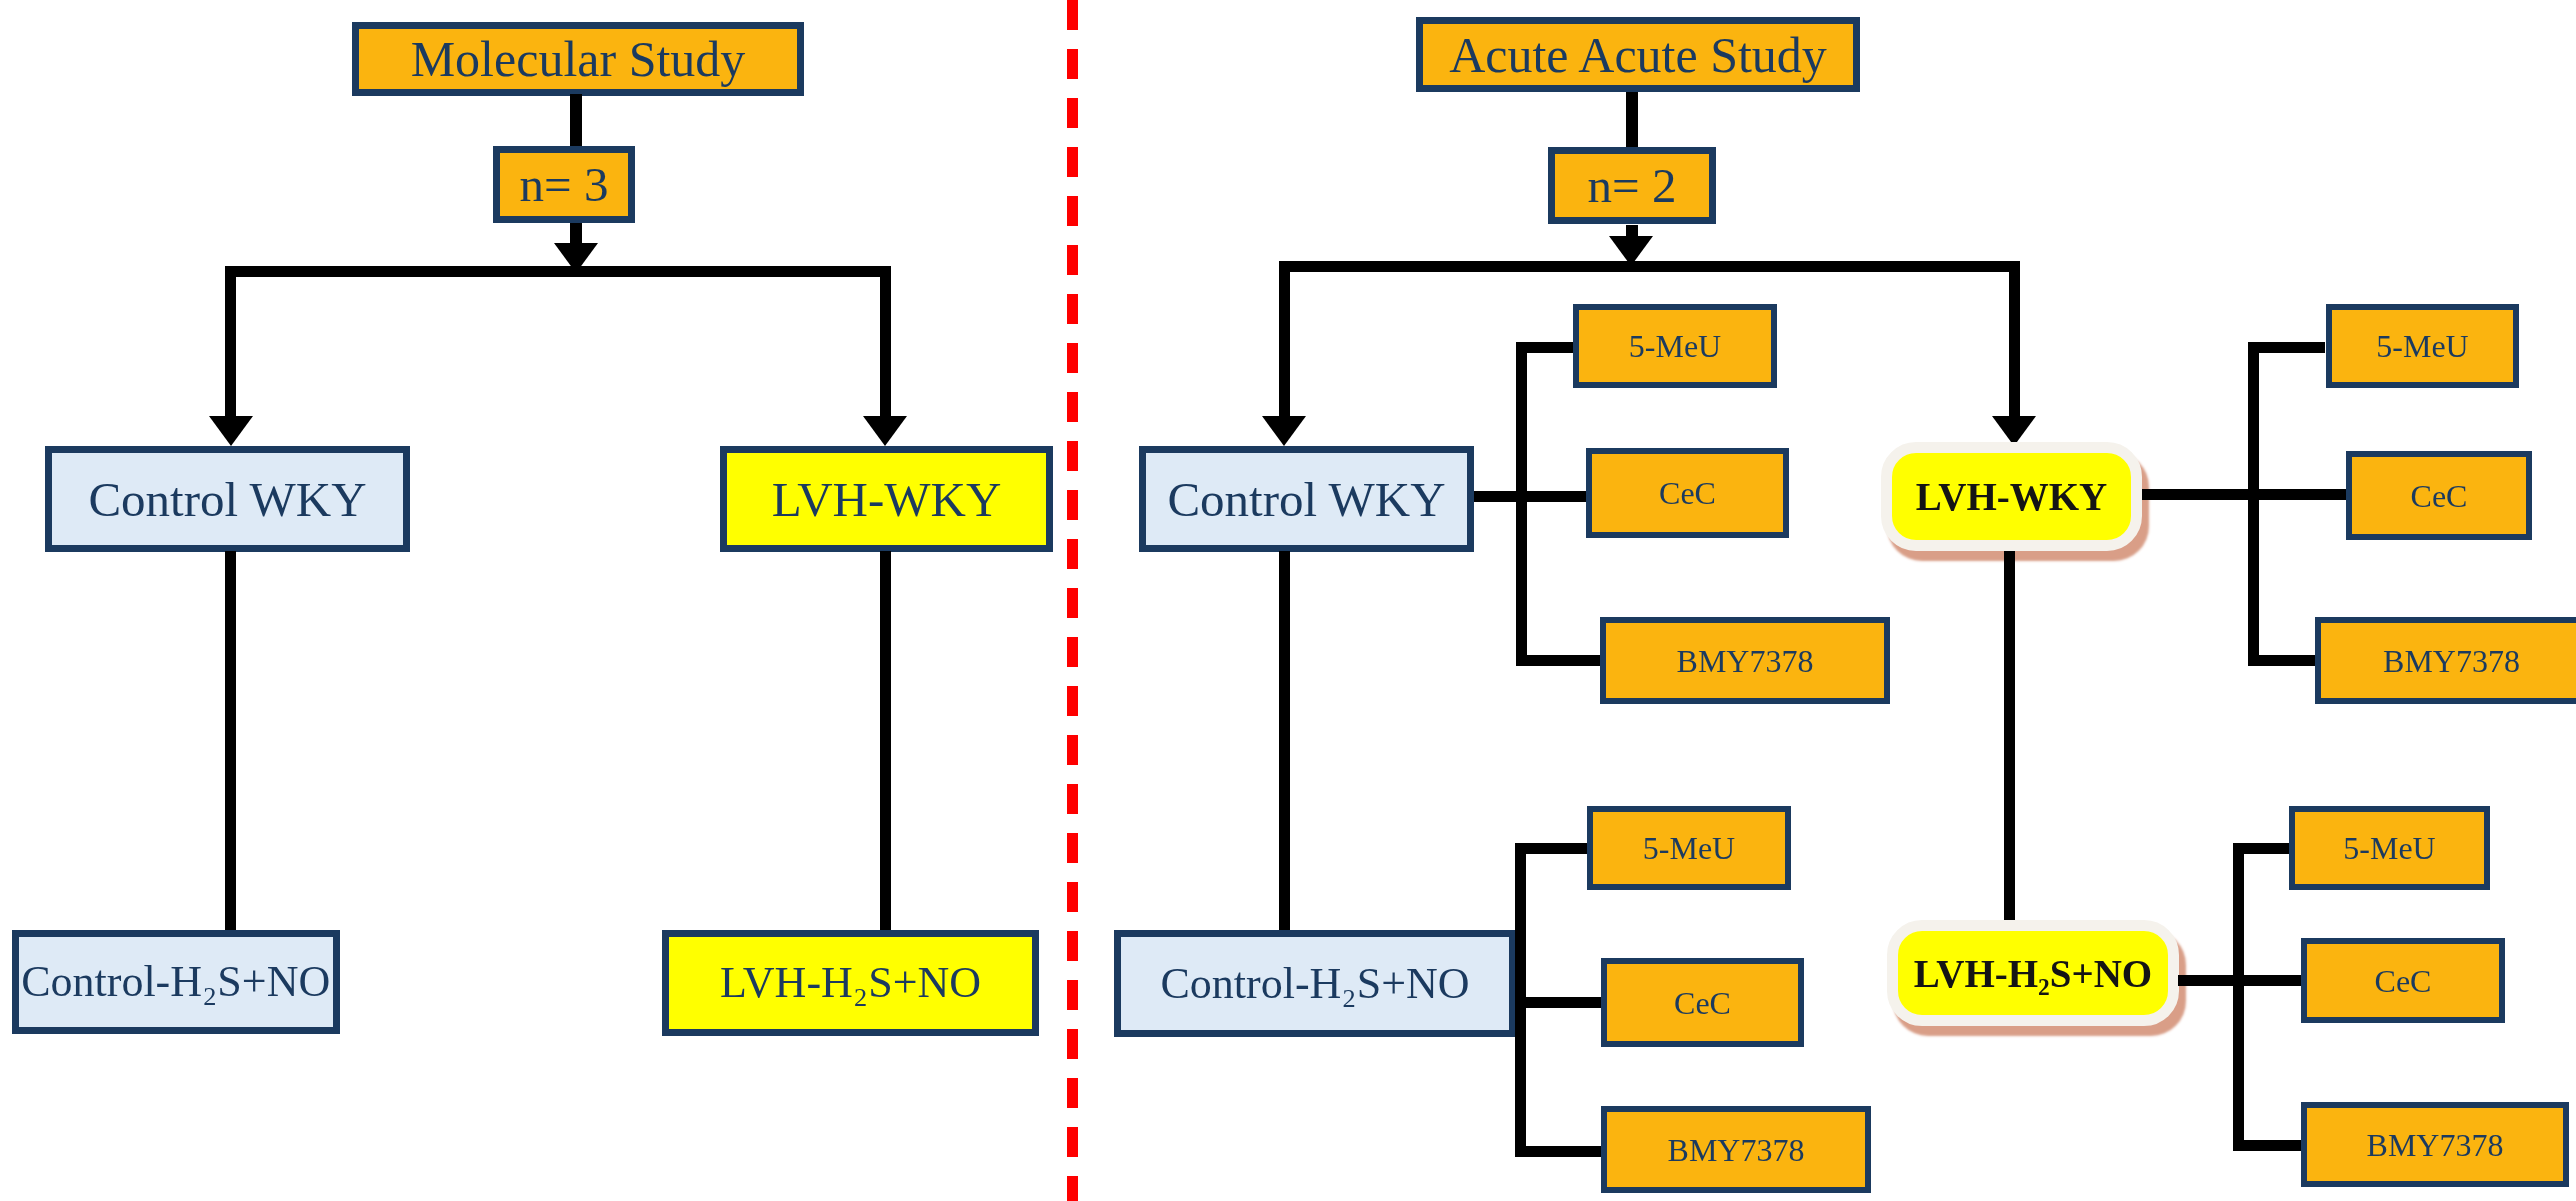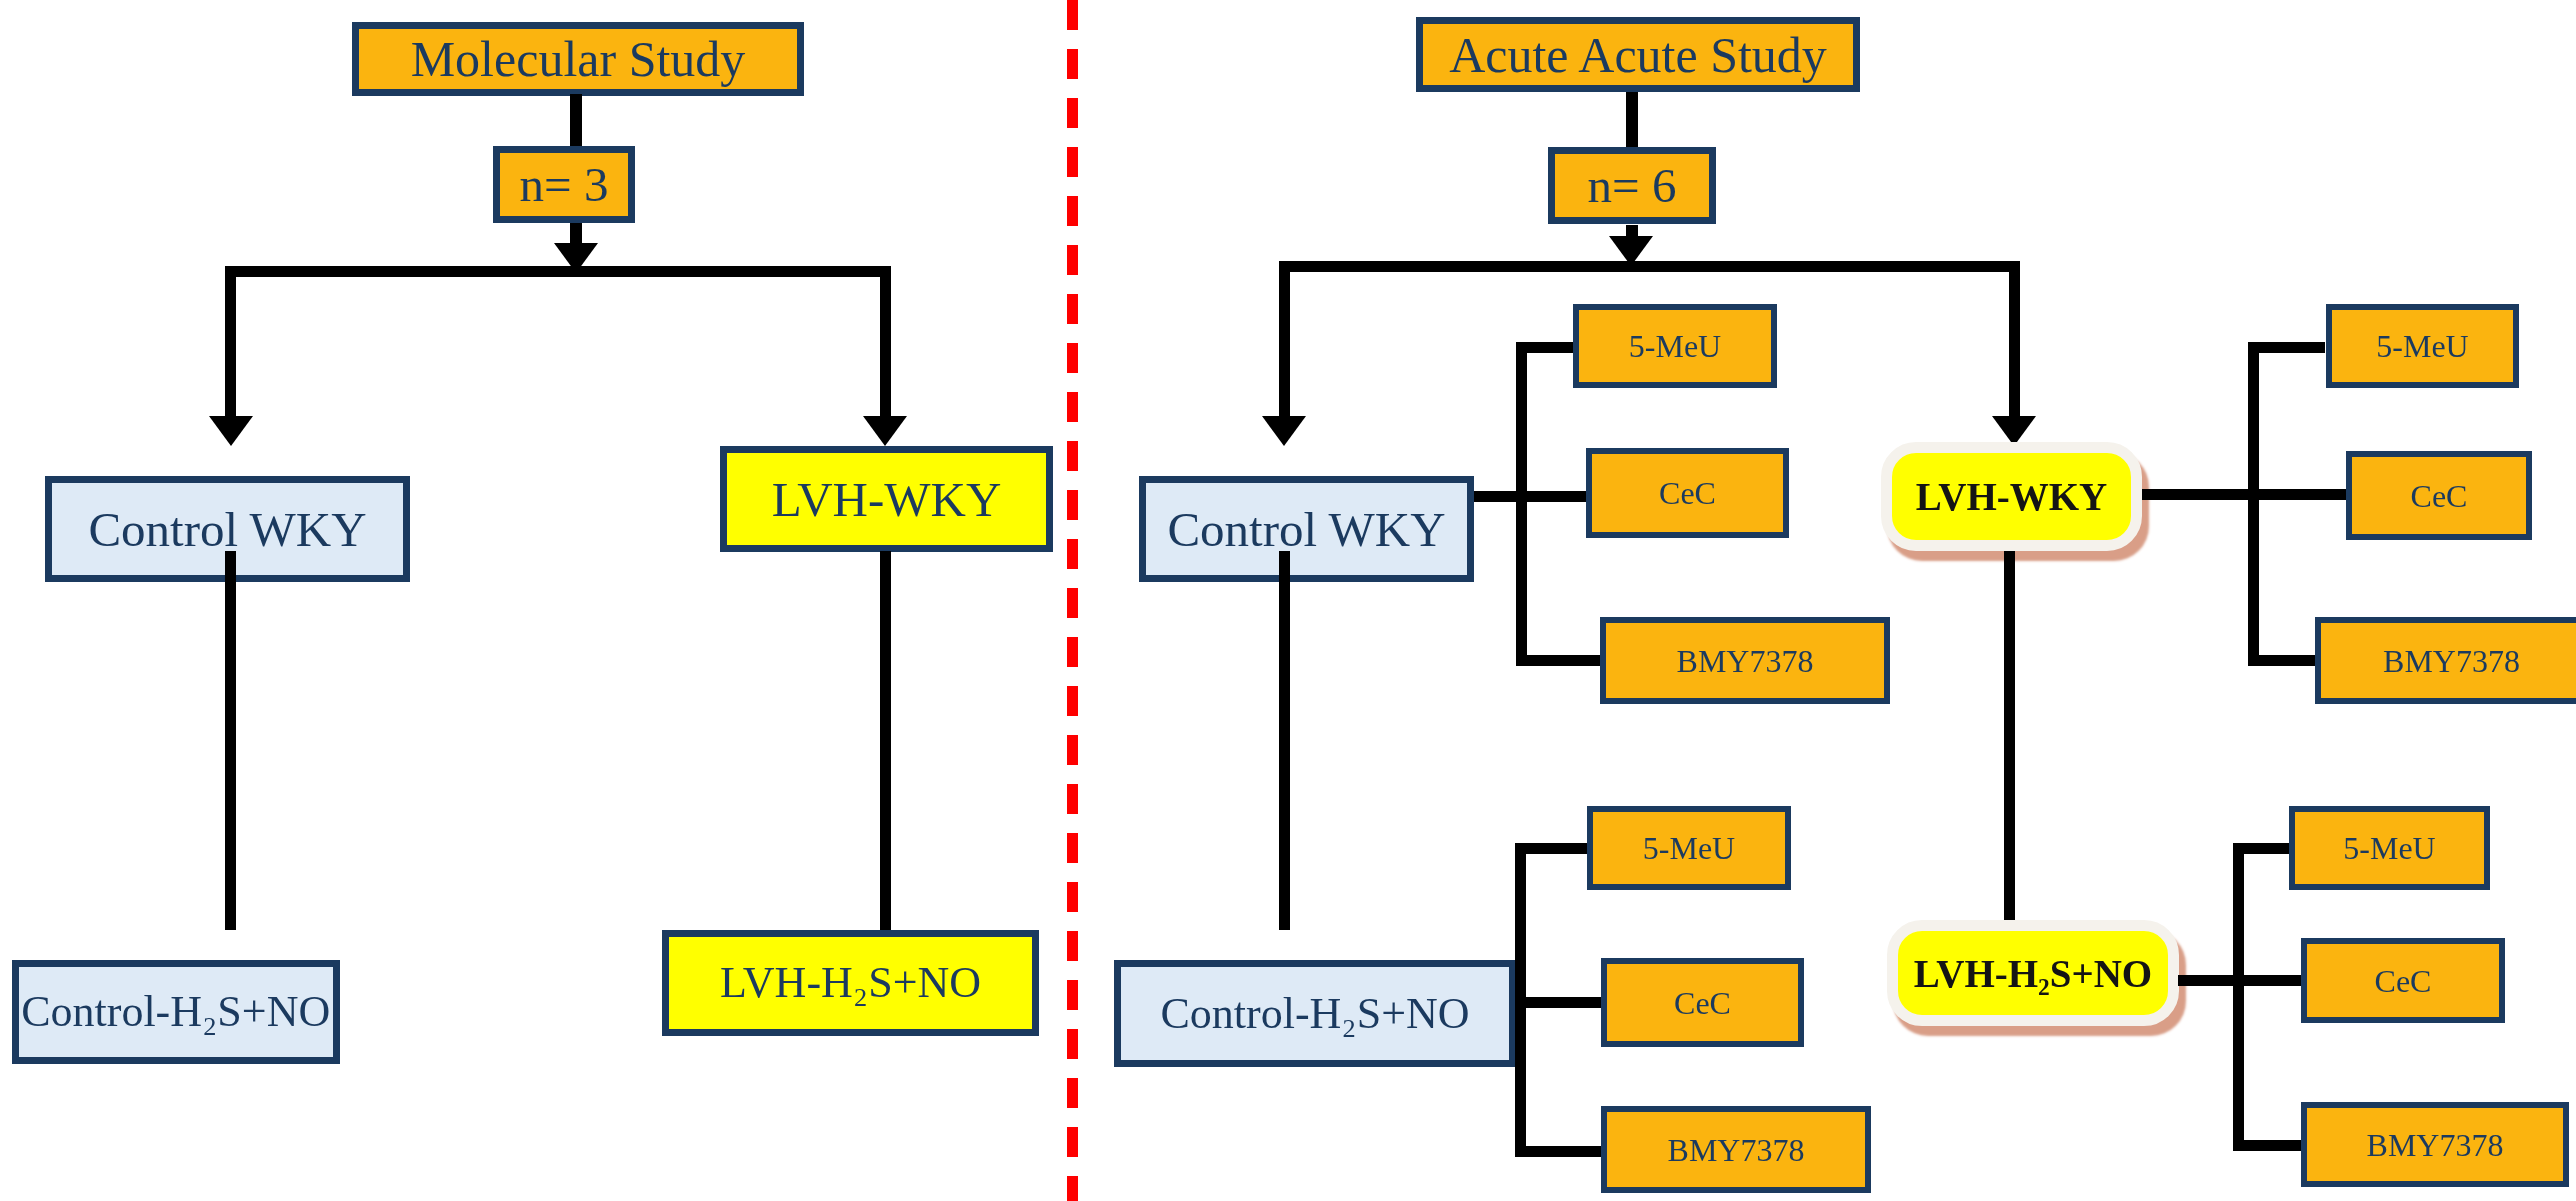--- a/index.html
+++ b/index.html
@@ -11,21 +11,21 @@
   .canvas{
     position:relative; width:2576px; height:1201px; background:#ffffff;
     font-family:"Liberation Serif","DejaVu Serif",serif; overflow:hidden;
   }
   .box{
     position:absolute; display:flex; align-items:center; justify-content:center;
     box-sizing:border-box; border:7.5px solid var(--navy);
     color:var(--ink); white-space:nowrap; text-align:center; line-height:1;
   }
   .orange{background:var(--orange);}
-  .blue{background:var(--blue);margin-top:30px;}
+  .blue{background:var(--blue);}
   .yellow{background:var(--yellow);}
   .f-title{font-size:50px;}
   .f-n{font-size:49px;}
   .f-group{font-size:49px;}
   .f-treat{font-size:44px;}
   .f-drug{font-size:32px;}
   .drug{border-width:6.7px;}
   .rounded{
     background:var(--yellow); border:11px solid var(--ring); border-radius:35px;
     box-shadow:6.7px 10px 2.5px var(--salmon);
@@ -71,21 +71,21 @@
 
   <div class="line" style="left:880px;top:551px;width:11px;height:379px;"></div>
   <div class="box yellow f-treat" style="left:662px;top:930px;width:377px;height:106px;">LVH-H₂S+NO</div>
 
   <div class="divider" style="left:1067px;top:0px;width:11px;height:1201px;"></div>
 
   <div class="box orange f-title" style="left:1416px;top:17px;width:444px;height:75px;">Acute Acute Study</div>
 
   <div class="line" style="left:1626px;top:92px;width:11.7px;height:55px;"></div>
 
-  <div class="box orange f-n" style="left:1548px;top:147px;width:168px;height:77px;">n= 6</div>
+  <div class="box orange f-n" style="left:1548px;top:147px;width:168px;height:77px;">n= 2</div>
 
   <div class="line" style="left:1626px;top:225px;width:11.7px;height:15px;"></div>
   <div class="arrow" style="left:1609px;top:236px;"></div>
 
   <div class="line" style="left:1279px;top:261px;width:741px;height:11px;"></div>
   <div class="line" style="left:1279px;top:261px;width:11px;height:156px;"></div>
   <div class="arrow" style="left:1262px;top:416px;"></div>
   <div class="line" style="left:2009px;top:261px;width:11px;height:156px;"></div>
   <div class="arrow" style="left:1992px;top:416px;"></div>
 

